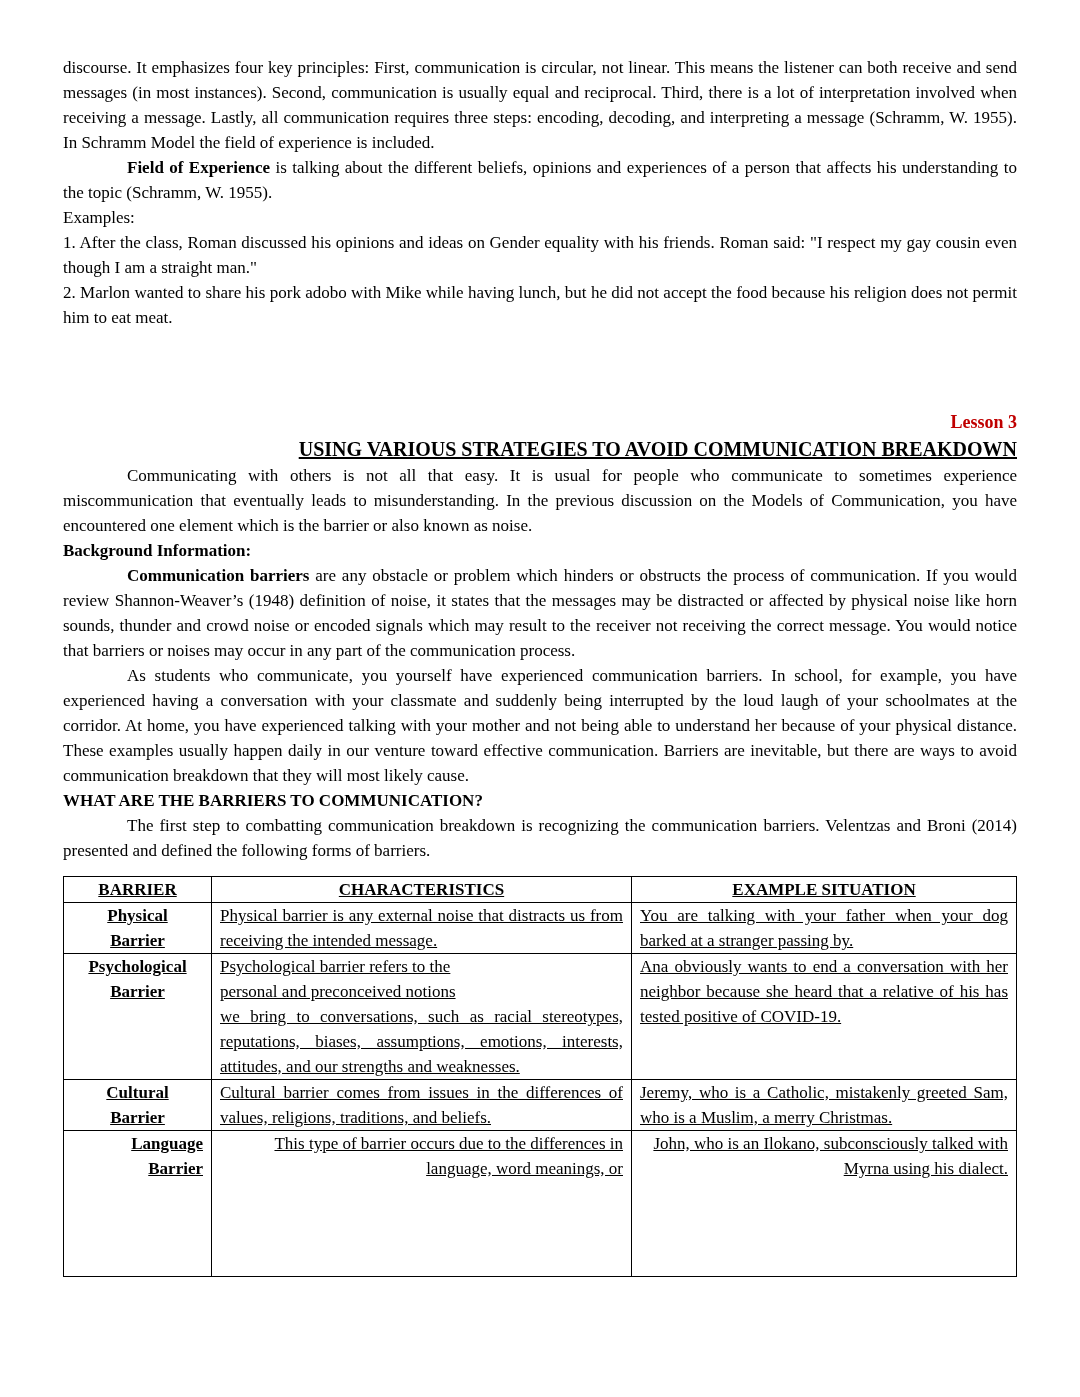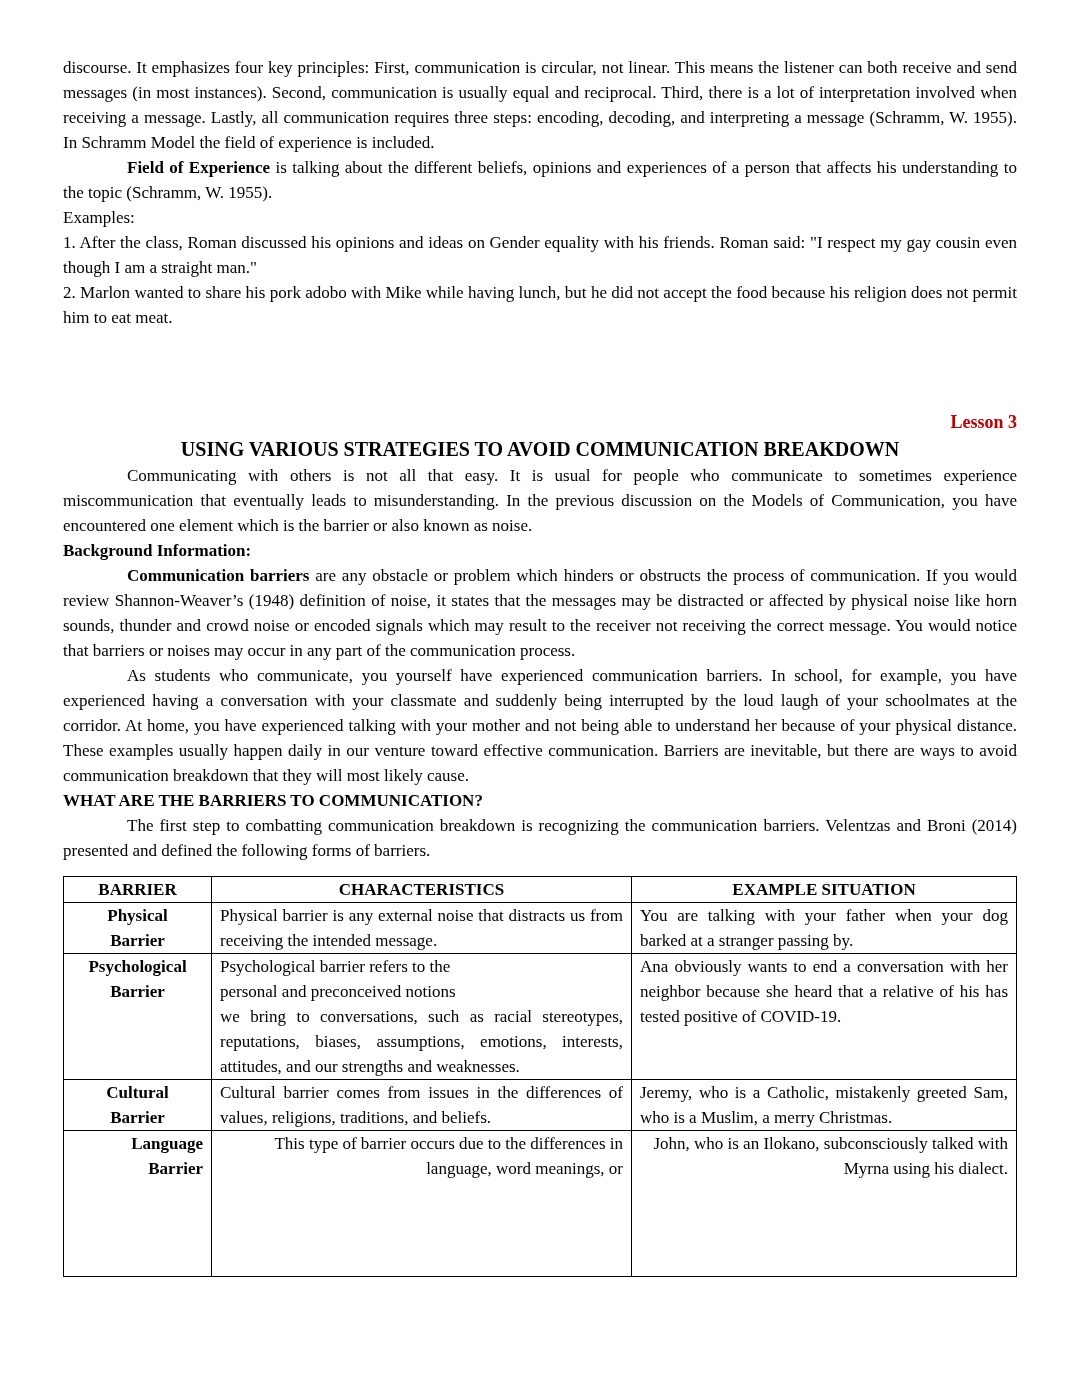--- a/index.html
+++ b/index.html
@@ -22,36 +22,38 @@
   .lesson-label {
     margin-top: 80px;
     font-weight: bold;
     font-size: 18px;
     color: #c00000;
     text-align: right;
   }
   .lesson-title {
     font-size: 20px;
     font-weight: bold;
-    text-align: center;
+    text-align: right;
     line-height: 28px;
     color: #000000;
+    text-decoration: underline;
   }
   .section-heading { font-weight: bold; text-align: left; }
   table.barriers {
     width: 100%;
     border-collapse: collapse;
     margin-top: 13px;
     table-layout: fixed;
   }
   table.barriers th, table.barriers td {
     border: 1.5px solid #000000;
     padding: 0 8px;
     vertical-align: top;
     line-height: 25px;
+    text-decoration: underline;
   }
   table.barriers th {
     text-align: center;
     font-weight: bold;
     padding: 0 4px;
   }
   td.barrier-name {
     text-align: center;
     font-weight: bold;
     white-space: pre-line;

